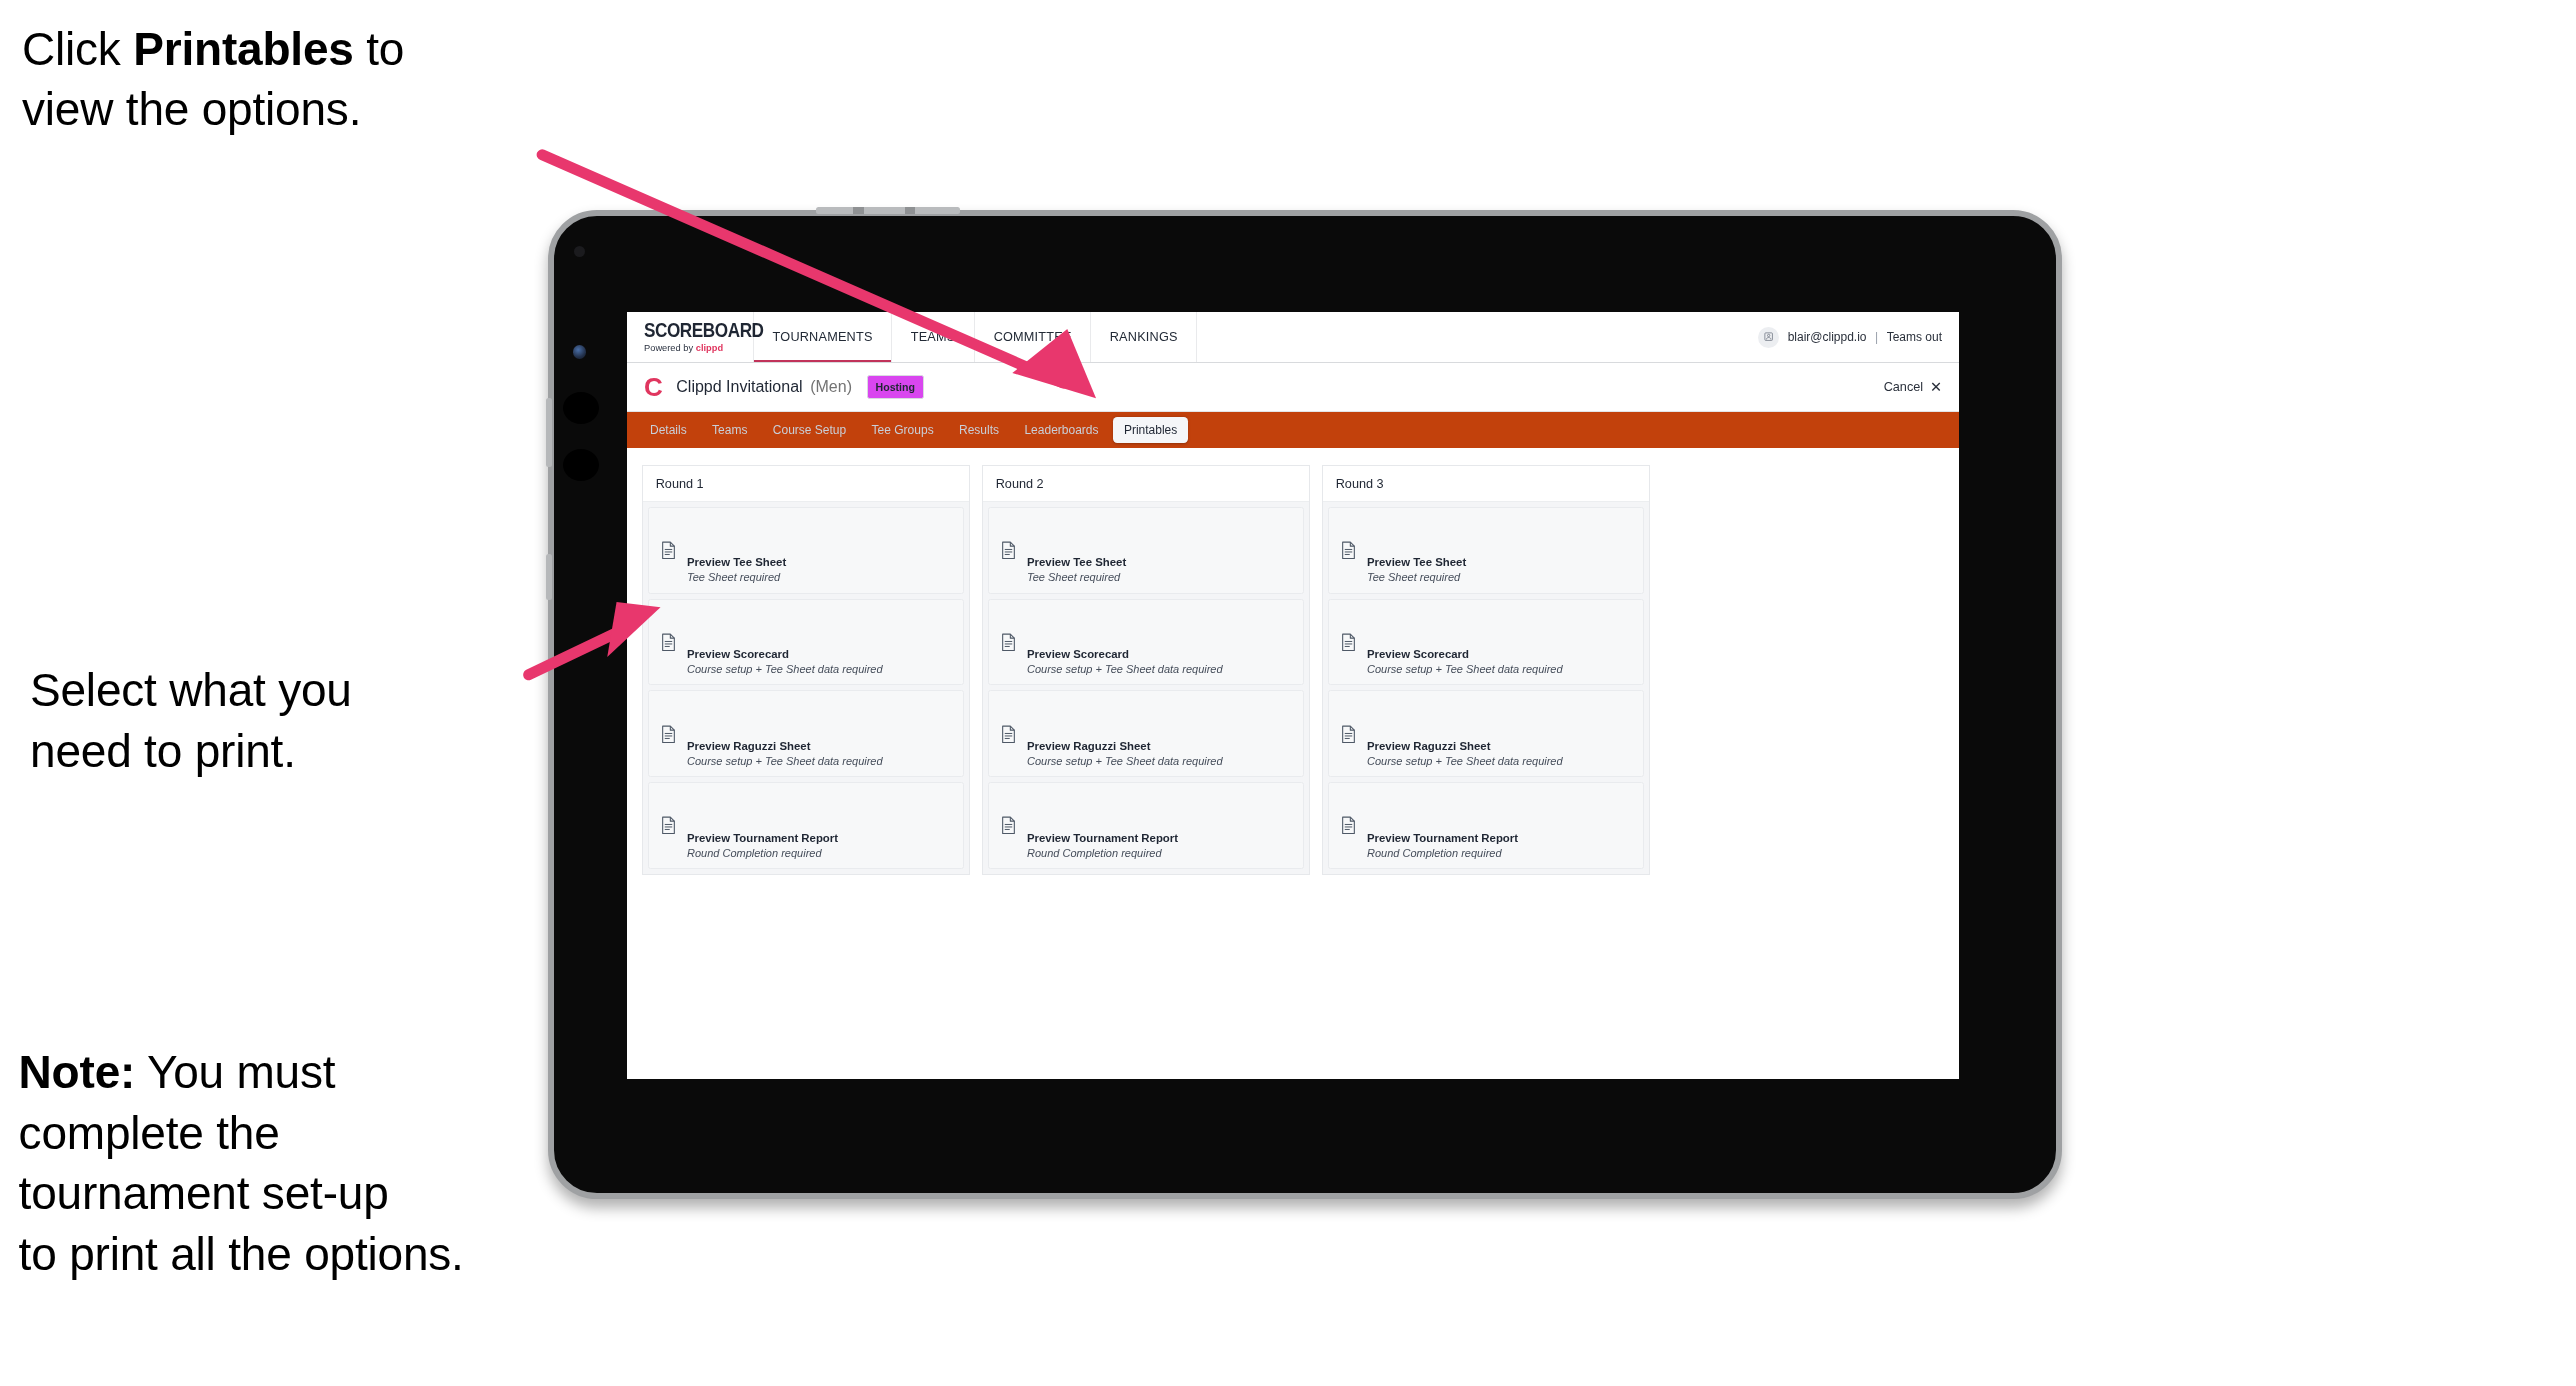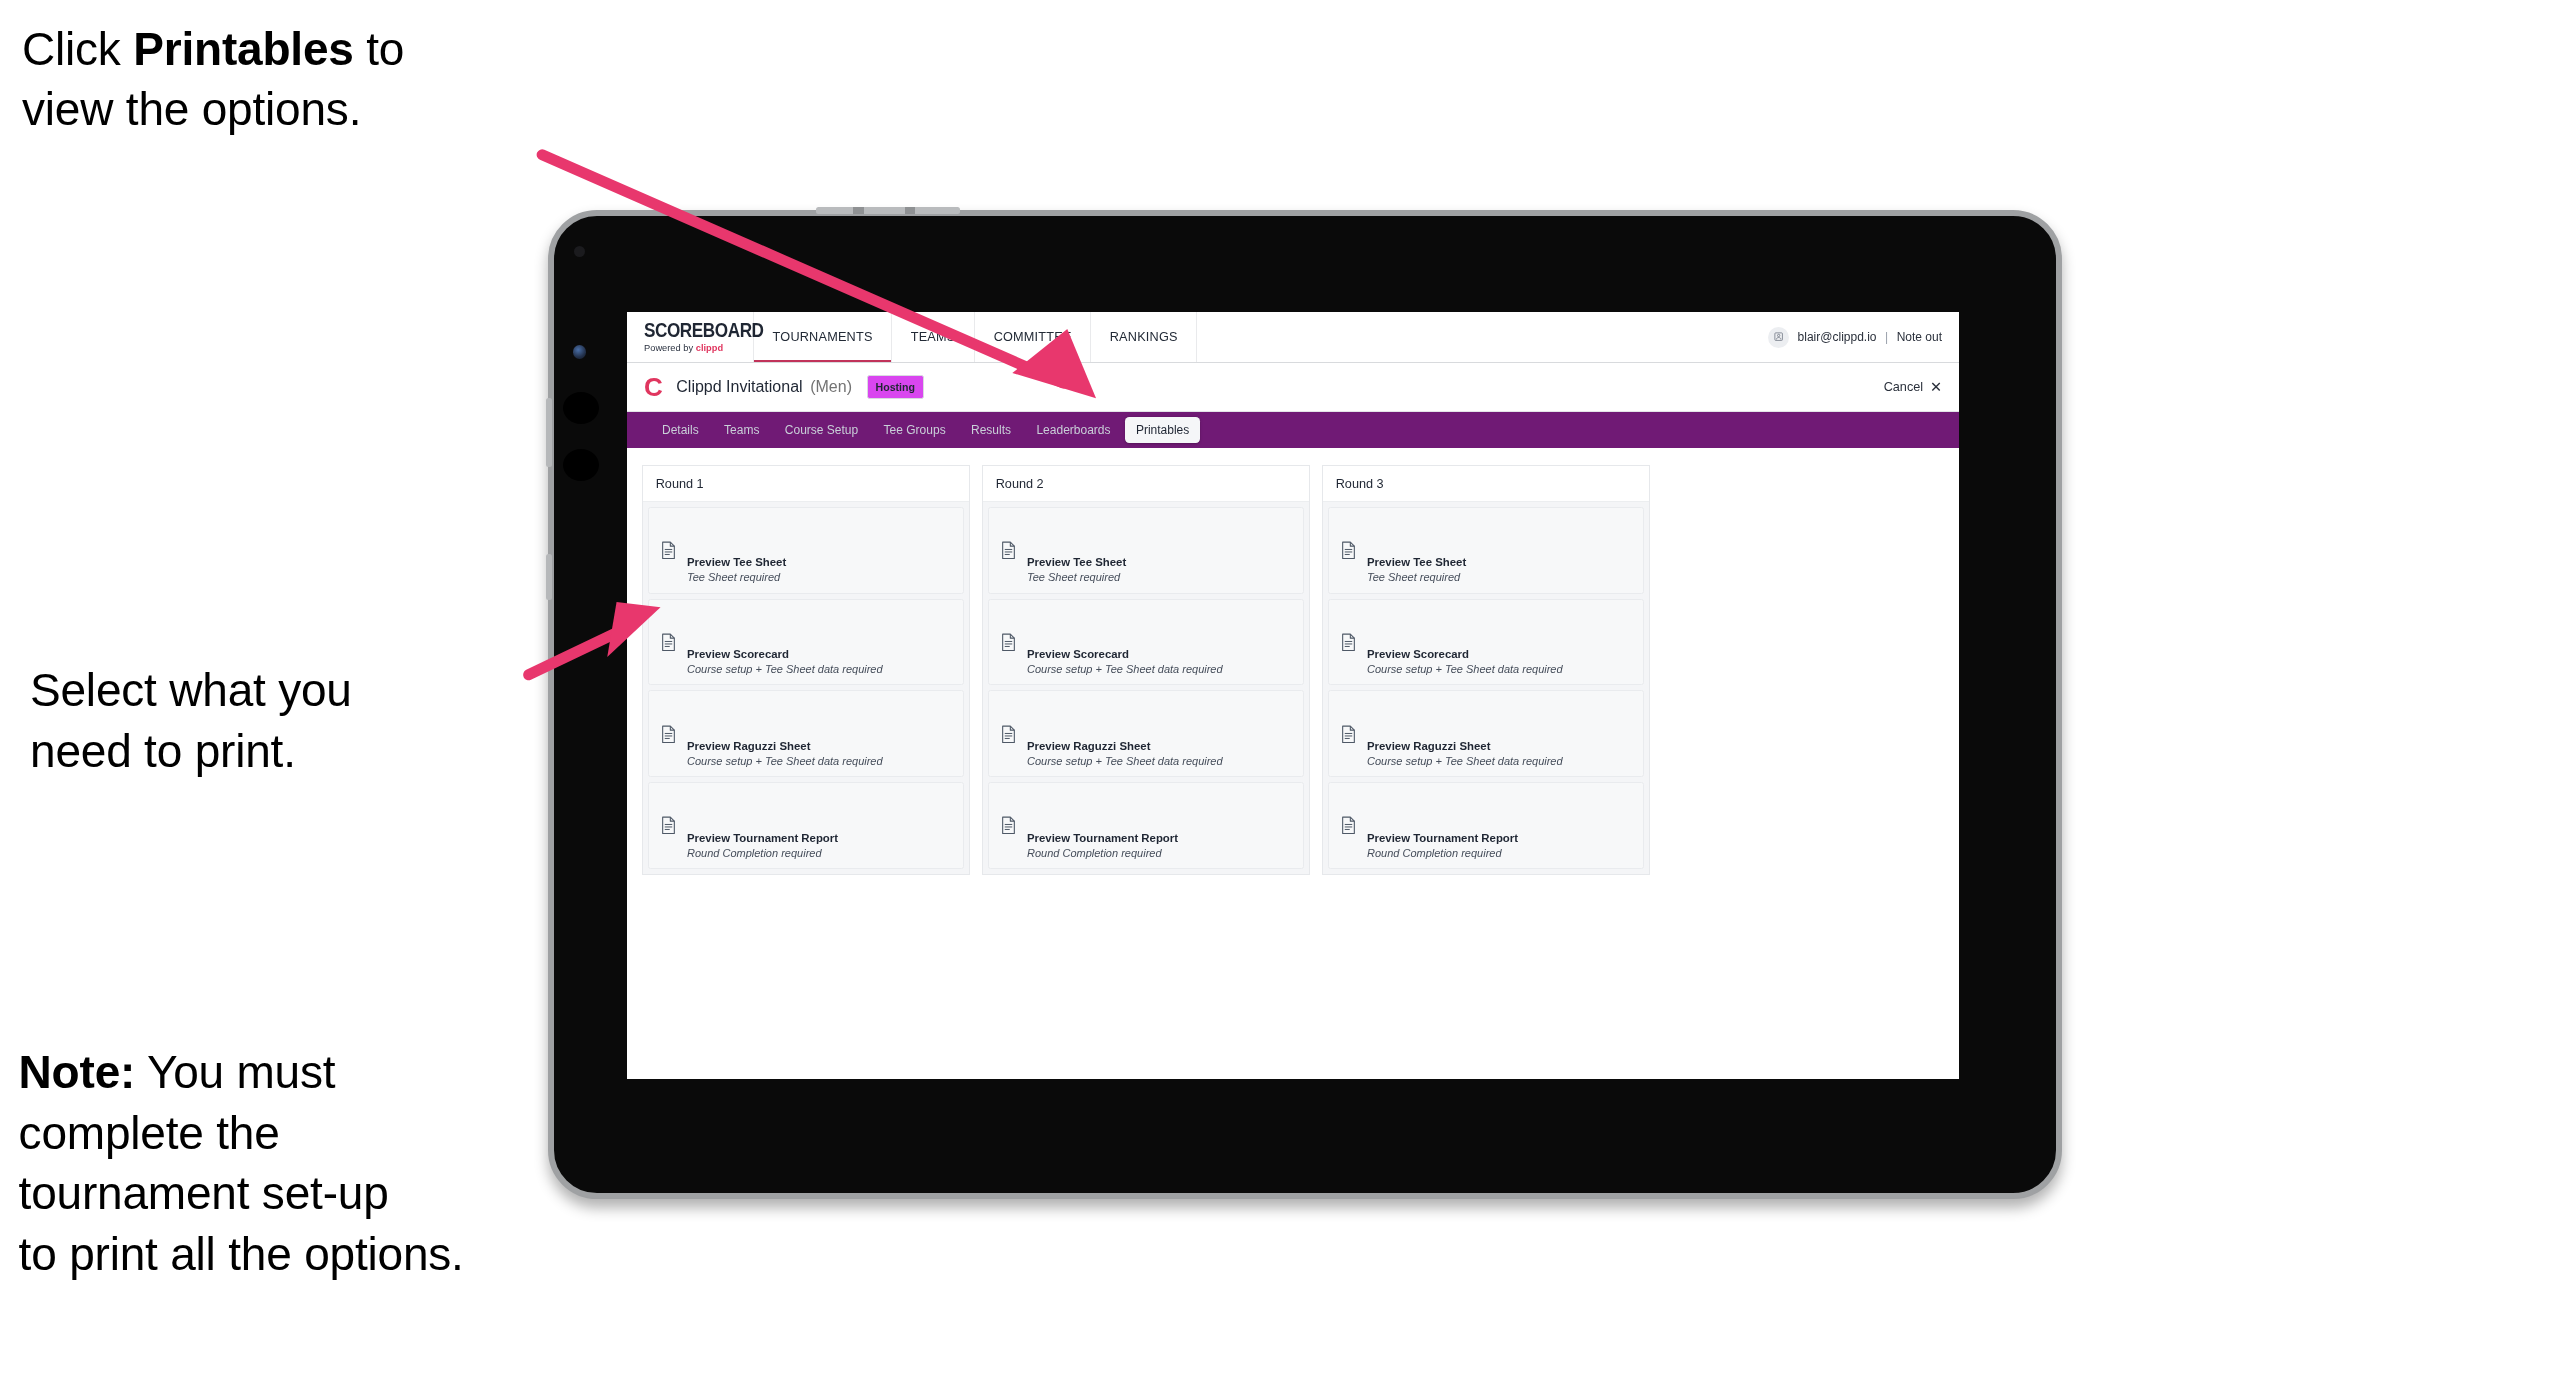--- a/index.html
+++ b/index.html
@@ -128,22 +128,22 @@
   #hosting-badge {
     margin-left: 15px; font-size: 10.6px; font-weight:700; color:#1f2633;
     border:0.8px solid #d9dce0; border-radius:2.5px; padding: 5px 7.6px; background:#d946ef;
   }
   #cancel-wrap { margin-left:auto; display:flex; align-items:center; gap:6.8px; }
   #cancel-label { font-size: 12.7px; color:#2a303b; }
   #cancel-x { font-size: 14.4px; color:#2a303b; line-height:1; }
 
   
   #subtabs {
-    height: 36px; background:#701a75; display:flex; align-items:center;
-    padding-left: 24px; gap: 3.4px;
+    height: 36px; background:#c2410c; display:flex; align-items:center;
+    padding-left: 12px; gap: 3.4px;
   }
   .subtab {
     font-size: 12px; color:#c9cfd8; padding: 6px 11px; border-radius: 4.2px;
     font-family:"Liberation Sans", sans-serif; white-space:nowrap;
   }
   .subtab.active { background:#f5f6f8; color:#1f2633; box-shadow: 0 0.8px 2.5px rgba(0,0,0,0.25); }
 
   
   #roundsarea {
     background:#fff; padding: 17px 15px; display:flex; gap: 12px;
@@ -211,21 +211,21 @@
         <div id="brand-right">
           <div id="avatar-chip">
             <svg width="9.3" height="9.3" viewBox="0 0 16 16" aria-hidden="true">
               <rect x="1.5" y="1.5" width="13" height="13" rx="1.5" fill="none" stroke="#6b7280" stroke-width="1.3"></rect>
               <circle cx="8" cy="6" r="2" fill="none" stroke="#6b7280" stroke-width="1.3"></circle>
               <path d="M4 13c0-2.2 1.8-3.5 4-3.5s4 1.3 4 3.5" fill="none" stroke="#6b7280" stroke-width="1.3"></path>
             </svg>
           </div>
           <div id="user-email">blair@clippd.io</div>
           <div id="pipe">|</div>
-          <div id="signout">Note out</div>
+          <div id="signout">Teams out</div>
         </div>
       </div>
 
       <div id="titlerow">
         <div id="clippd-c">C</div>
         <div id="tname">Clippd Invitational</div>
         <div id="tgender">(Men)</div>
         <div id="hosting-badge">Hosting</div>
         <div id="cancel-wrap">
           <span id="cancel-label">Cancel</span>

